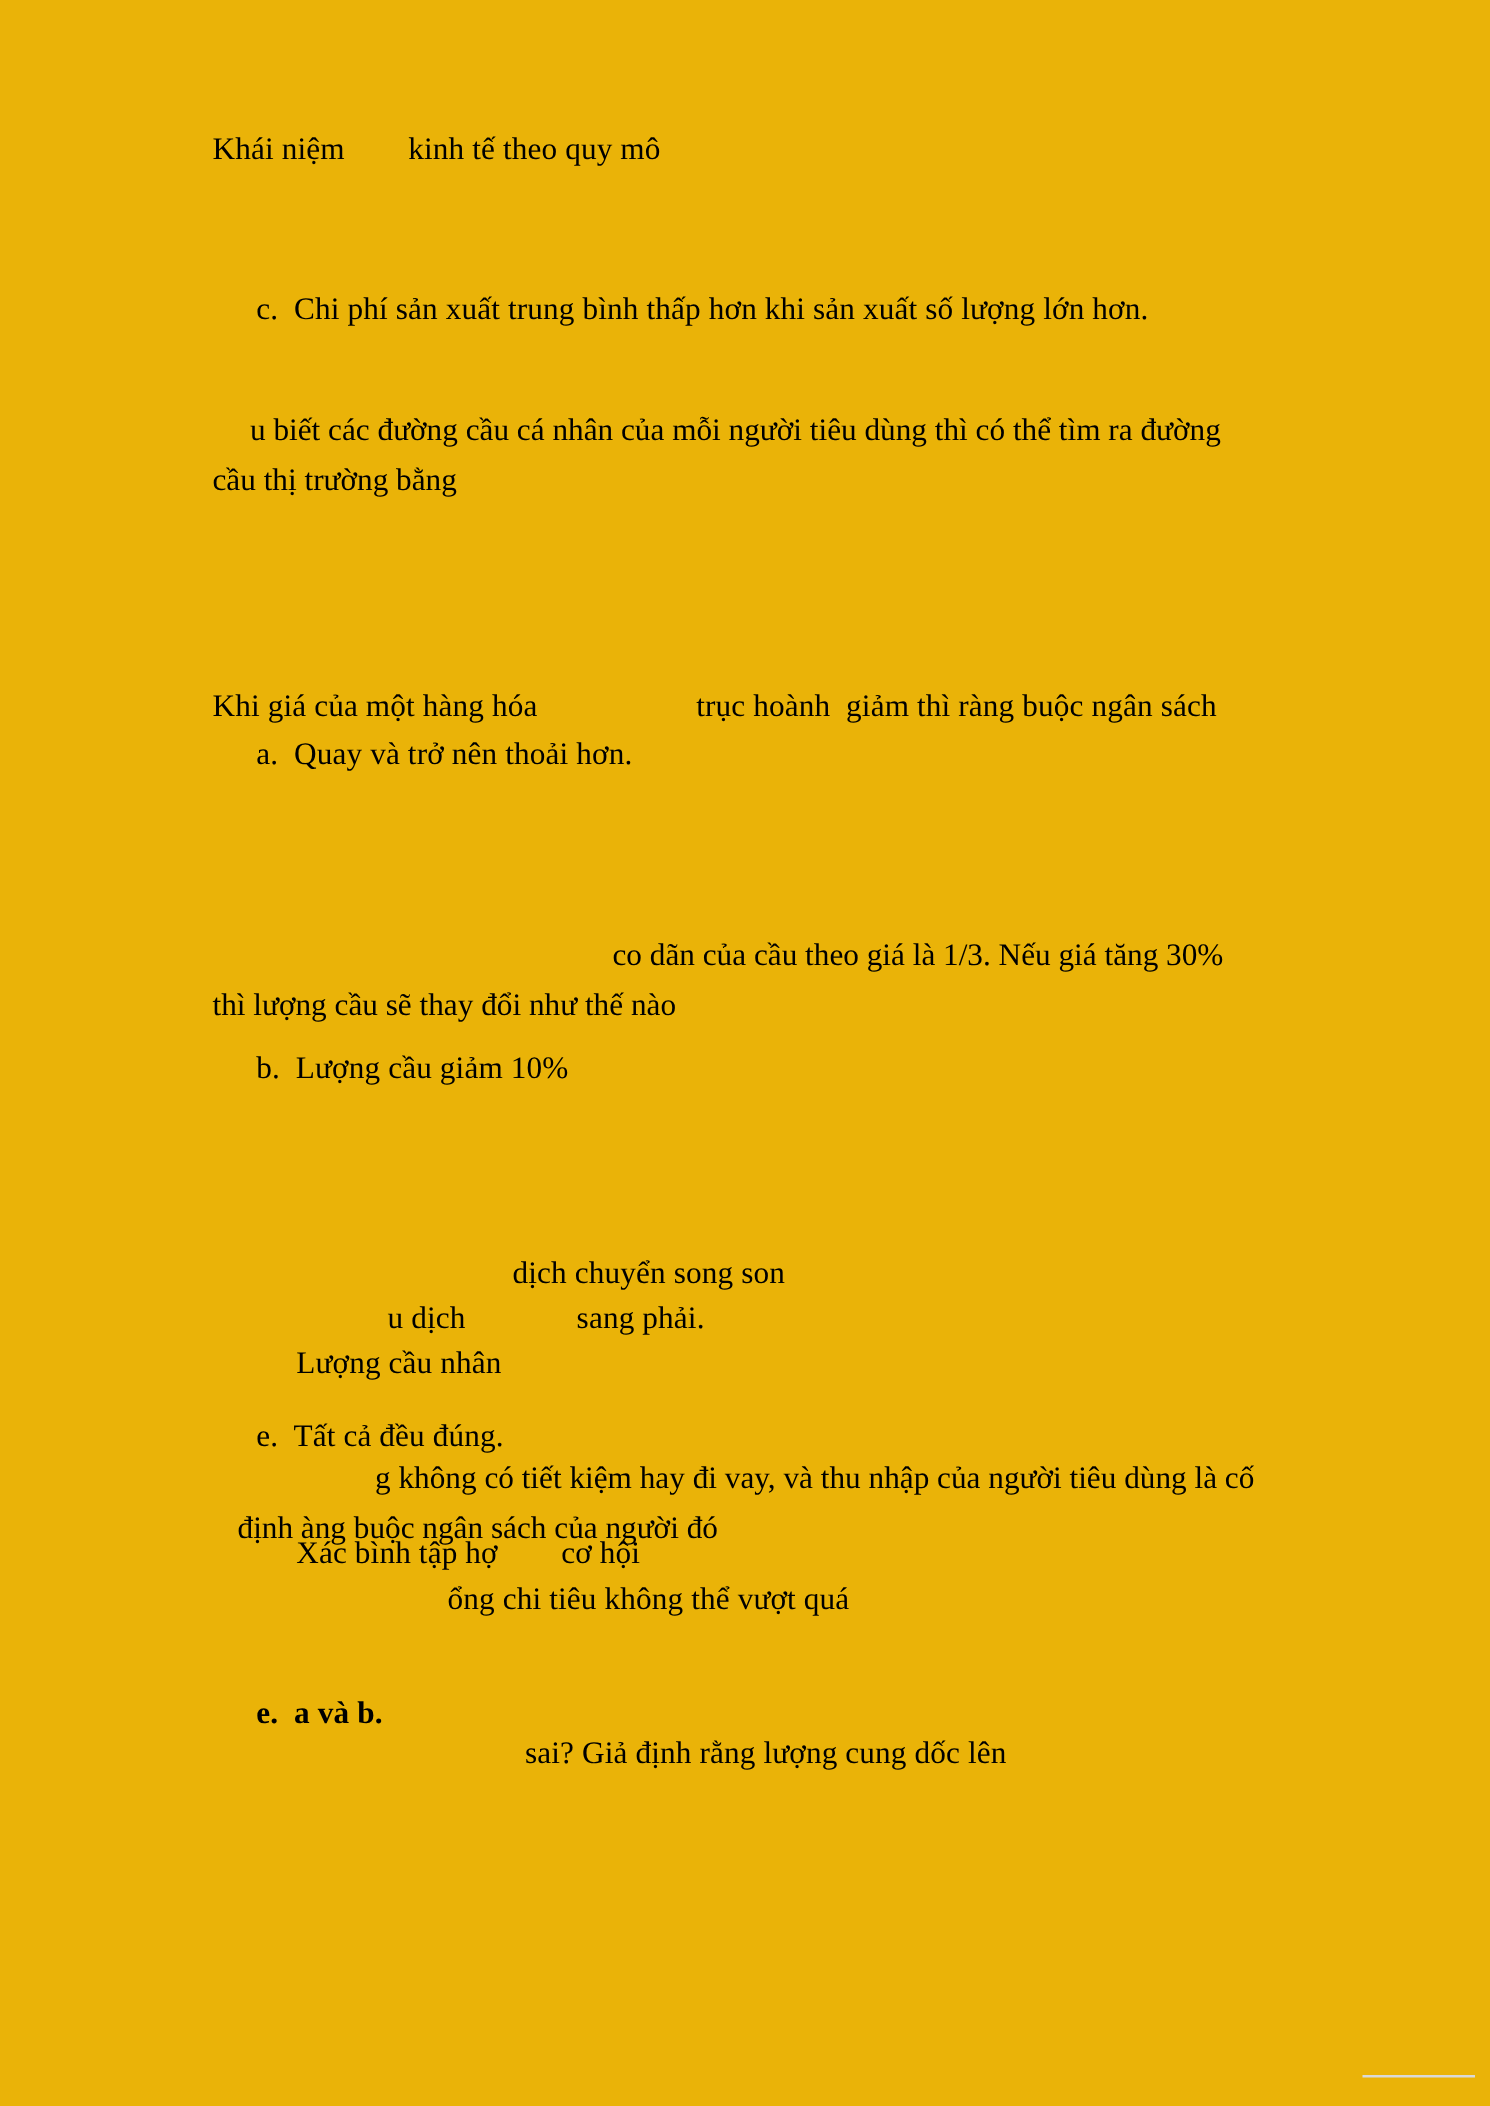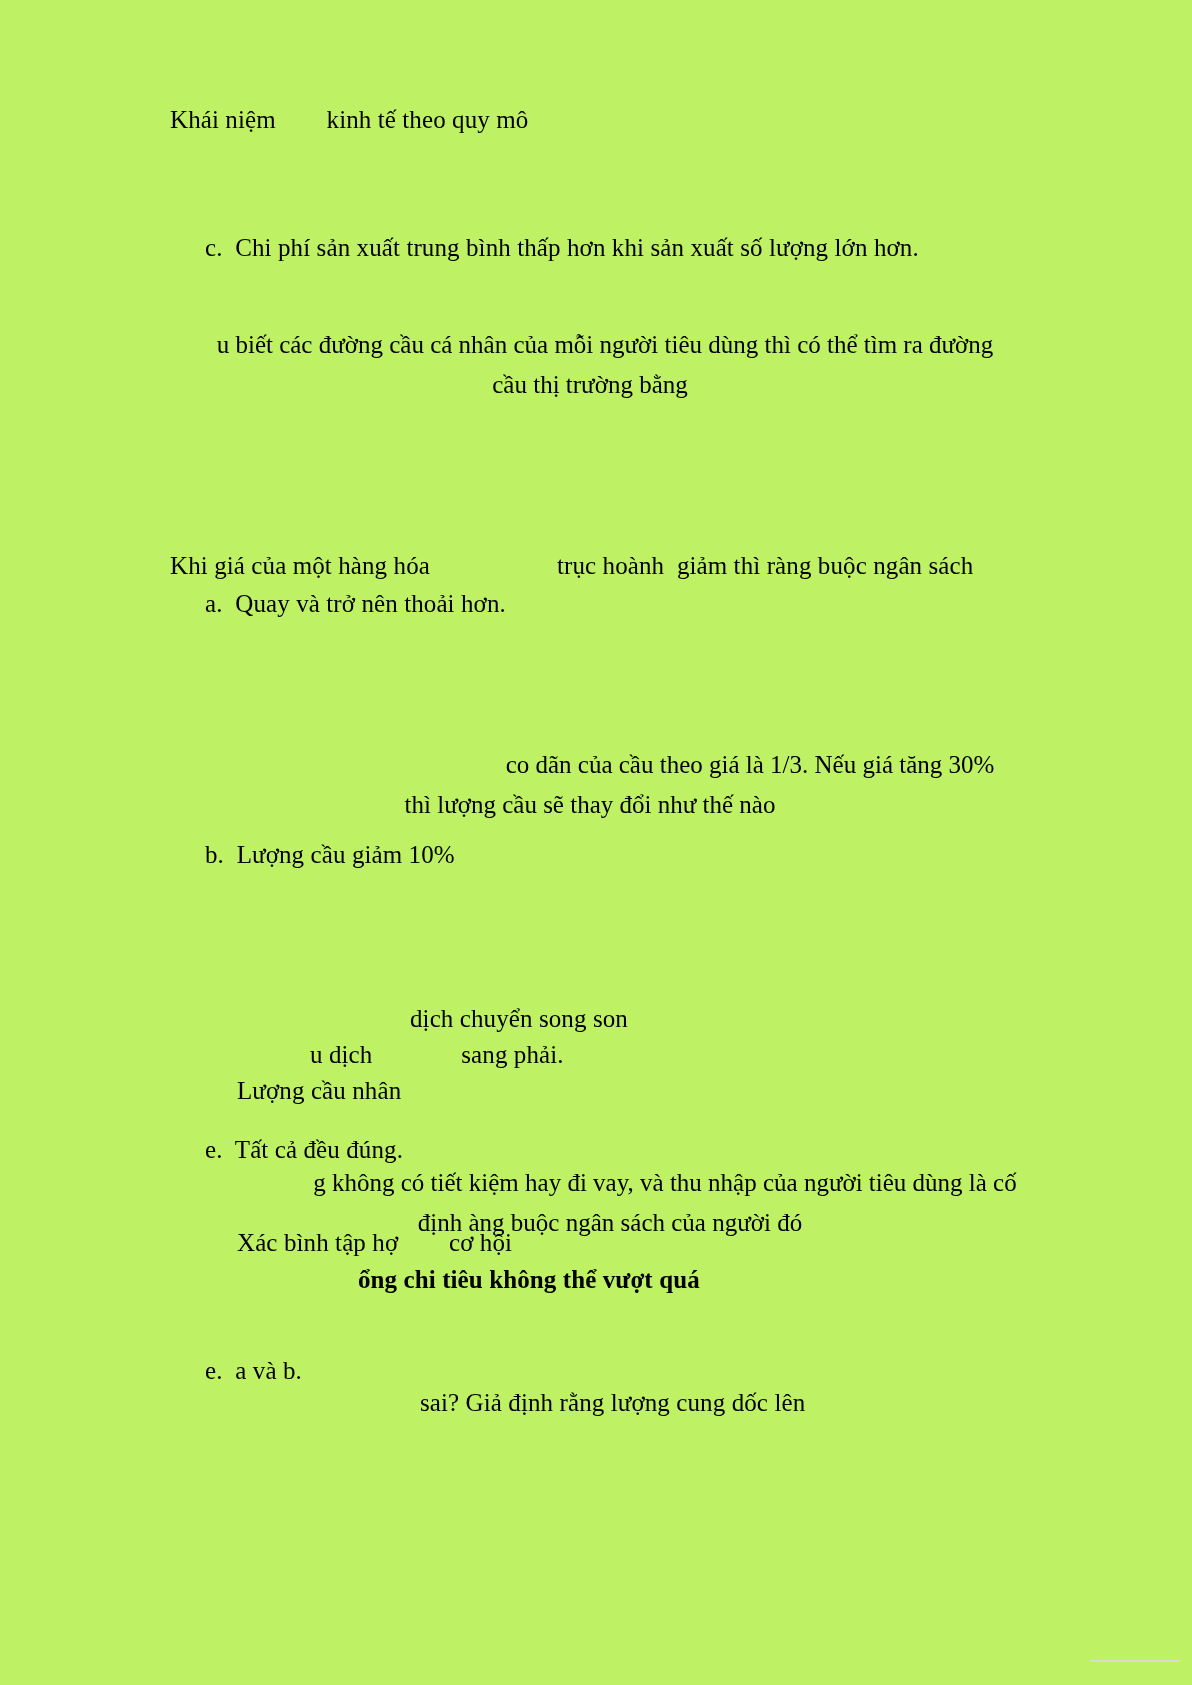--- a/index.html
+++ b/index.html
@@ -8,24 +8,23 @@
     background: #ffffff;
   }
   body {
     font-family: "Liberation Serif", "DejaVu Serif", serif;
     color: #000000;
   }
   .page {
     position: relative;
     width: 1192px;
     height: 1685px;
-    background: #bef264;
+    background: #eab308;
     margin: 0 auto;
     overflow: hidden;
-    text-align: center;
   }
   .doc-body {
     position: absolute;
     left: 0;
     top: 0;
     width: 1192px;
     height: 1685px;
   }
   .ln {
     position: absolute;
@@ -77,21 +76,21 @@
     <div class="ln" style="left:310px; top:1040px;">u dịch              sang phải.</div>
 
     <div class="ln" style="left:237px; top:1076px;">Lượng cầu nhân</div>
 
     <div class="ln" style="left:205px; top:1135px;">e.  Tất cả đều đúng.</div>
 
     <div class="wrap" style="left:170px; top:1163px; width:840px; text-indent:110px;margin-left:20px;">g không có tiết kiệm hay đi vay, và thu nhập của người tiêu dùng là cố định   àng buộc ngân sách của người đó</div>
 
     <div class="ln" style="left:237px; top:1228px;">Xác bình tập hợ        cơ hội</div>
 
-    <div class="ln" style="left:358px; top:1265px;font-weight:bold;">ổng chi tiêu không thể vượt quá</div>
+    <div class="ln" style="left:358px; top:1265px;">ổng chi tiêu không thể vượt quá</div>
 
-    <div class="ln" style="left:205px; top:1356px;">e.  a và b.</div>
+    <div class="ln" style="left:205px; top:1356px;font-weight:bold;">e.  a và b.</div>
 
     <div class="ln" style="left:420px; top:1388px;">sai? Giả định rằng lượng cung dốc lên</div>
 
   </div>
   <div class="footer-rule"></div>
 </div>
 
 </body></html>

